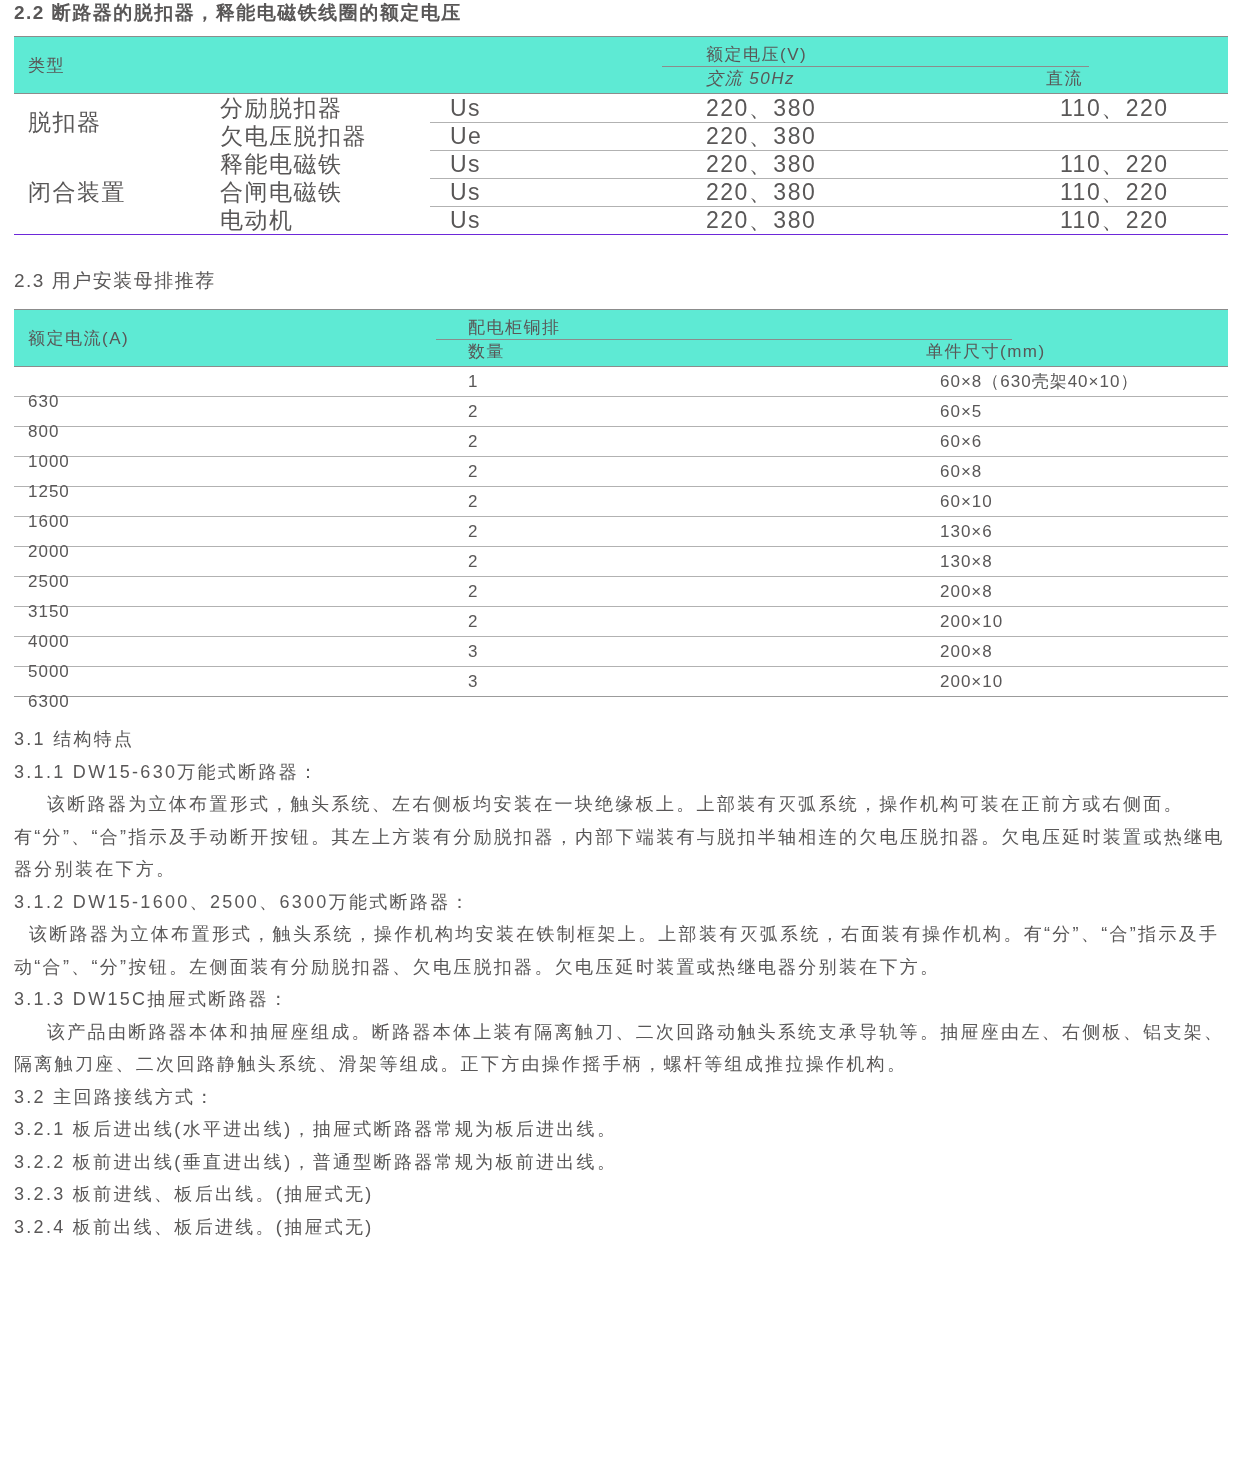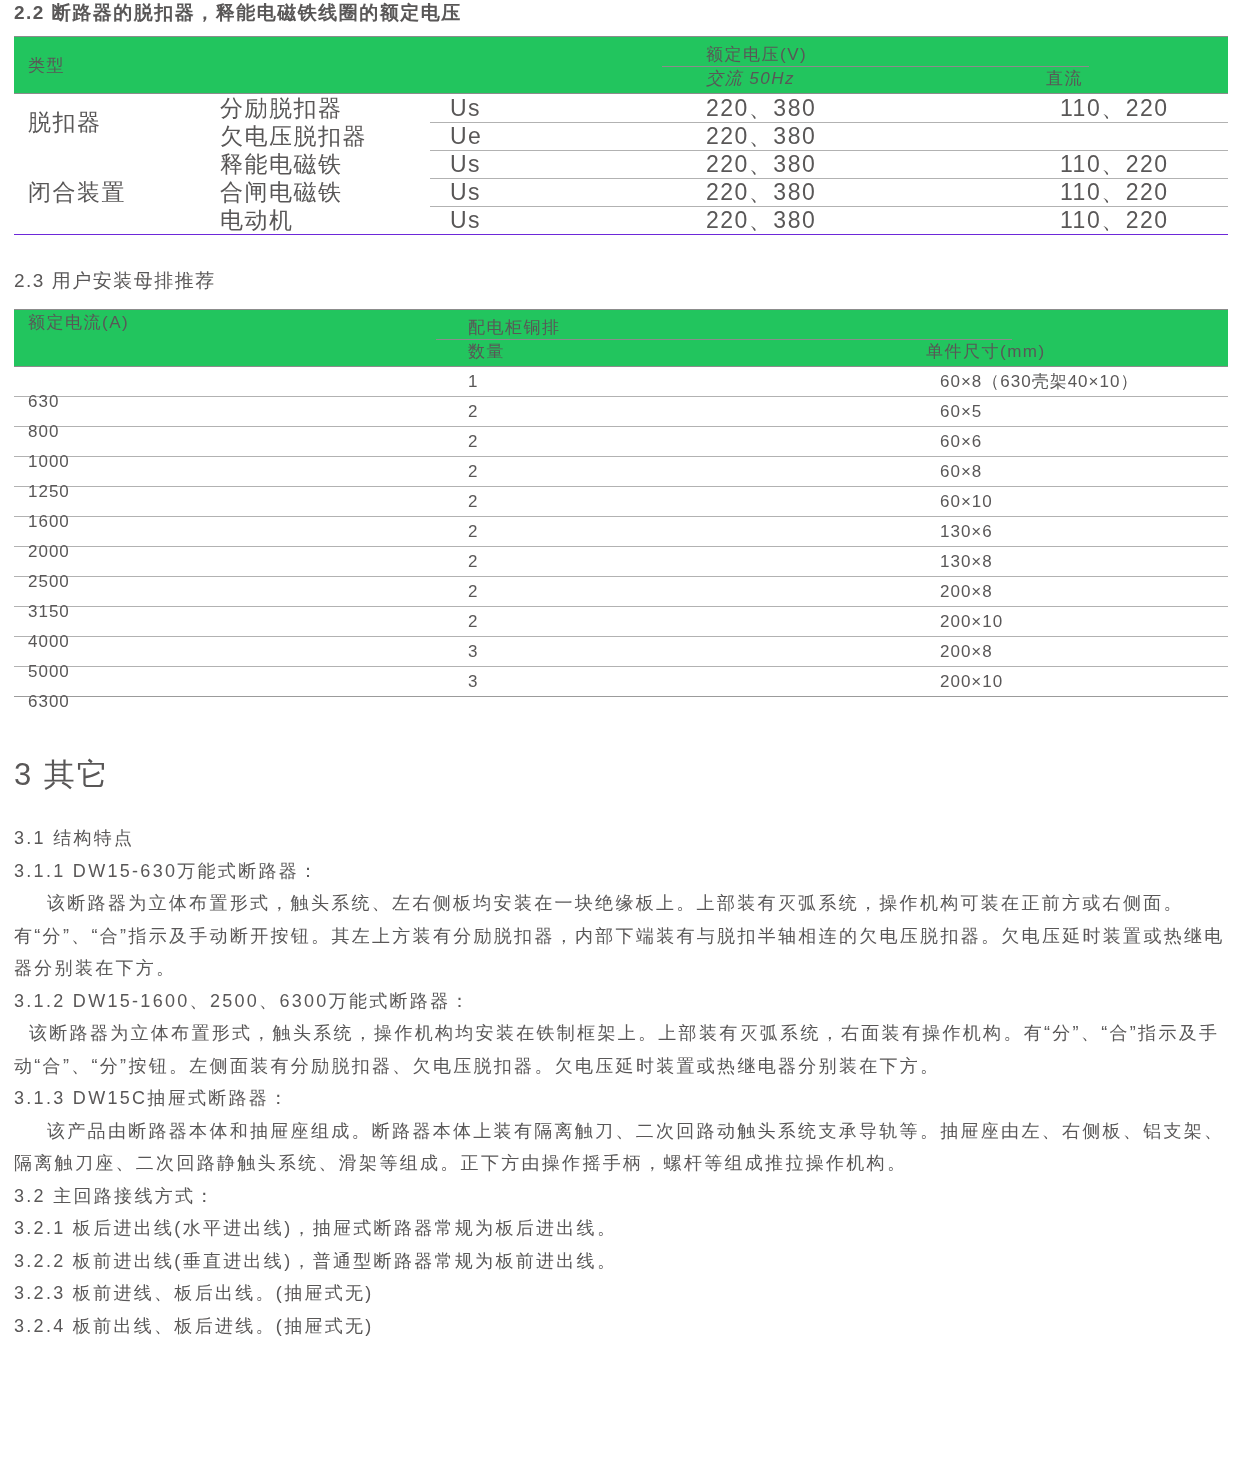--- a/index.html
+++ b/index.html
@@ -7,41 +7,41 @@
   .page{position:relative;width:1239px;height:1459px;background:#fff;overflow:hidden;}
   .inner{margin:0 11px 0 14px;}
 
   
   .sec-title{font-size:19px;font-weight:400;letter-spacing:1.5px;margin:0;}
   .sec-title.first{margin-bottom:10px;font-weight:bold;}
   .sec-title.second{margin-top:33px;margin-bottom:15px;}
   .big-title{font-size:31px;font-weight:400;letter-spacing:2px;margin:57px 0 0 0;line-height:42px;}
 
   
-  .thead{position:relative;height:56px;background:#22c55e;border-top:1px solid #8c8c8c;border-bottom:1px solid #8c8c8c;font-size:17px;letter-spacing:1.5px;}
+  .thead{position:relative;height:56px;background:#5eead4;border-top:1px solid #8c8c8c;border-bottom:1px solid #8c8c8c;font-size:17px;letter-spacing:1.5px;}
   .thead span{position:absolute;display:flex;align-items:center;height:24px;white-space:nowrap;}
   .hline{position:absolute;height:0;border-top:1px solid #8c8c8c;}
 
   
   .t1-body{display:grid;grid-template-columns:206px 210px 270px 340px 188px;grid-auto-rows:28px;border-bottom:1px solid #6d28d9;font-size:23px;letter-spacing:1.5px;}
   .t1-body .cell{display:flex;align-items:center;white-space:nowrap;}
   .cg{padding-left:14px;}
   .cc2{padding-left:0;}
   .cc3{padding-left:20px;text-align:center;}
   .cc4{padding-left:6px;}
   .cc5{padding-left:20px;}
   .rt{border-top:1px solid #b2b2b2;}
   .th-type{left:14px;top:16px;}
   .th-vol{left:692px;top:5px;}
   .th-vline{left:648px;top:29px;width:427px;}
   .th-ac{left:692px;top:29px;font-style:italic;}
   .th-dc{left:1032px;top:29px;}
 
   
-  .th2-current{left:14px;top:0;}
+  .th2-current{left:14px;top:16px;}
   .th2-busbar{left:454px;top:5px;}
   .th2-vline{left:422px;top:29px;width:576px;}
   .th2-qty{left:454px;top:29px;}
   .th2-size{left:912px;top:29px;}
   .t2-body{border-bottom:1px solid #9b9b9b;font-size:17px;letter-spacing:1px;}
   .t2-row{display:flex;height:29px;align-items:center;white-space:nowrap;}
   .t2-row + .t2-row{border-top:1px solid #b2b2b2;}
   .t2c1{width:430px;padding-left:14px;box-sizing:border-box;margin-top:40px;}
   .t2c2{width:470px;padding-left:24px;box-sizing:border-box;}
   .t2c3{flex:1;padding-left:26px;box-sizing:border-box;}
@@ -160,21 +160,20 @@
           <span class="t2c3">200×8</span>
         </div>
         <div class="t2-row">
           <span class="t2c1">6300</span>
           <span class="t2c2">3</span>
           <span class="t2c3">200×10</span>
         </div>
       </div>
     </div>
 
-    <h1 class="big-title">3 其它</h1>
 
     <div class="textblock">
       <p>3.1 结构特点</p>
       <p>3.1.1 DW15-630万能式断路器：</p>
       <p class="para-i1">该断路器为立体布置形式，触头系统、左右侧板均安装在一块绝缘板上。上部装有灭弧系统，操作机构可装在正前方或右侧面。有“分”、“合”指示及手动断开按钮。其左上方装有分励脱扣器，内部下端装有与脱扣半轴相连的欠电压脱扣器。欠电压延时装置或热继电器分别装在下方。</p>
       <p>3.1.2 DW15-1600、2500、6300万能式断路器：</p>
       <p class="para-i2">该断路器为立体布置形式，触头系统，操作机构均安装在铁制框架上。上部装有灭弧系统，右面装有操作机构。有“分”、“合”指示及手动“合”、“分”按钮。左侧面装有分励脱扣器、欠电压脱扣器。欠电压延时装置或热继电器分别装在下方。</p>
       <p>3.1.3 DW15C抽屉式断路器：</p>
       <p class="para-i1">该产品由断路器本体和抽屉座组成。断路器本体上装有隔离触刀、二次回路动触头系统支承导轨等。抽屉座由左、右侧板、铝支架、隔离触刀座、二次回路静触头系统、滑架等组成。正下方由操作摇手柄，螺杆等组成推拉操作机构。</p>
       <p>3.2 主回路接线方式：</p>

